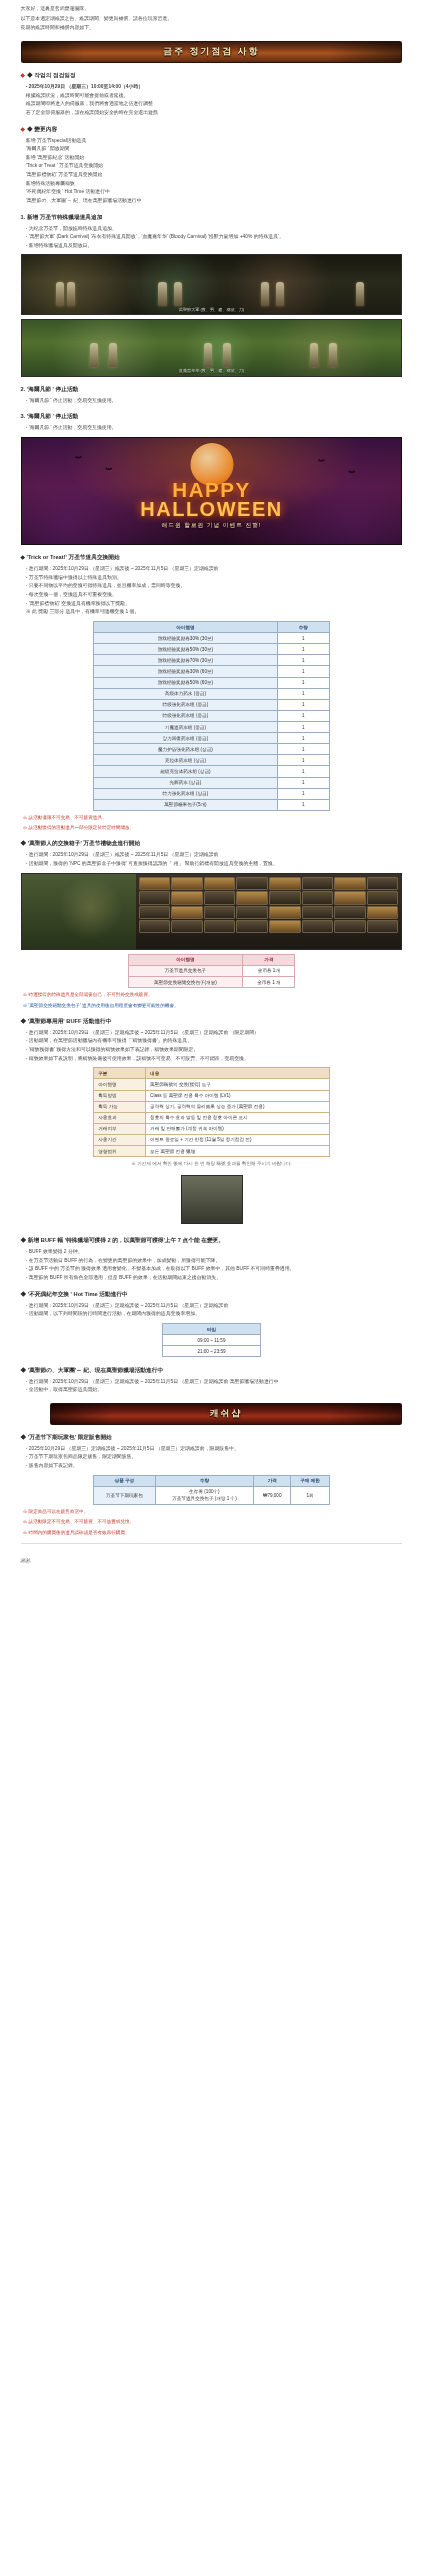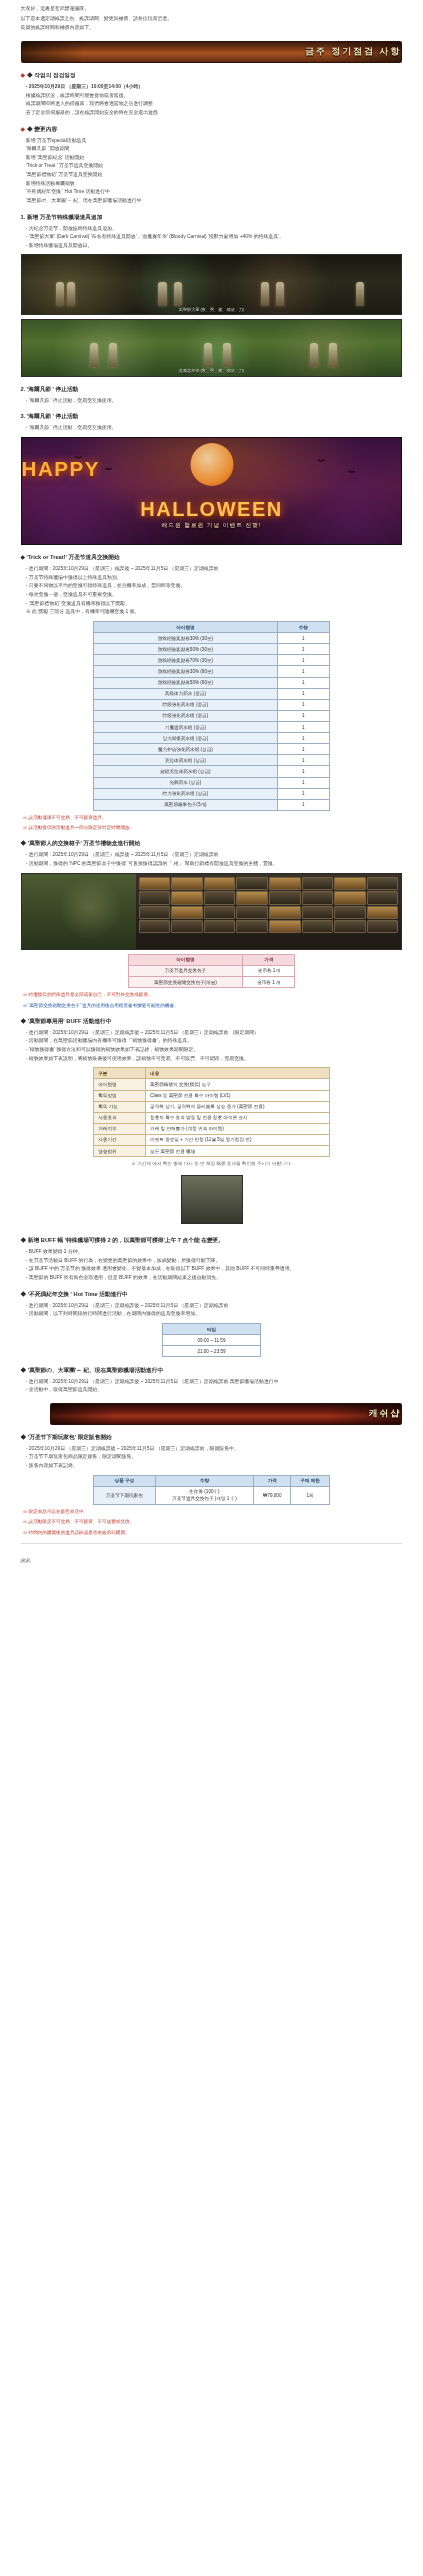--- a/index.html
+++ b/index.html
@@ -25,21 +25,21 @@
   
   .banner {
     position: relative;
     height: 21.6px;
     margin: 9.3px 0 7.2px 0;
     background: linear-gradient(180deg,#3b1b10 0%, #7d3b17 35%, #a8541f 55%, #5e2a12 100%);
     border-radius: 1.5px;
     border: 0.5px solid #2a1008;
     display: flex;
     align-items: center;
-    justify-content: flex-end;
+    justify-content: center;
     overflow: hidden;
   }
   .banner::before {
     content: "";
     position: absolute;
     left: 0; top: 0; bottom: 0;
     width: 62px;
     background: linear-gradient(90deg, rgba(0,0,0,.55), rgba(0,0,0,0));
   }
   .banner::after {
@@ -133,21 +133,21 @@
     margin: 2.1px 0 5.2px 0;
     position: relative;
     overflow: hidden;
     background:
       radial-gradient(ellipse at 50% 18%, rgba(255,140,40,.35), transparent 55%),
       radial-gradient(circle at 12% 80%, rgba(120,40,140,.45), transparent 45%),
       radial-gradient(circle at 88% 78%, rgba(120,40,140,.40), transparent 45%),
       linear-gradient(180deg,#2a0c2c 0%, #4a1430 45%, #1d0718 100%);
   }
   .halloween .hh1 {
-    position:absolute; left:0; right:0; top:15px; 
+    position:absolute; left:0; right:0; top:36px; text-align:center;
     font-size: 20.6px; font-weight: bold; letter-spacing: 1.5px;
     color:#ffb03a;
     text-shadow: 0 0 8.2px #ff6a00, 0 1.5px 0 #5a1b00;
   }
   .halloween .hh2 {
     position:absolute; left:0; right:0; top:56px; text-align:center;
     font-size: 20px; font-weight: bold; letter-spacing: 1.5px;
     color:#ffc255;
     text-shadow: 0 0 8.2px #ff6a00, 0 1.5px 0 #5a1b00;
   }

